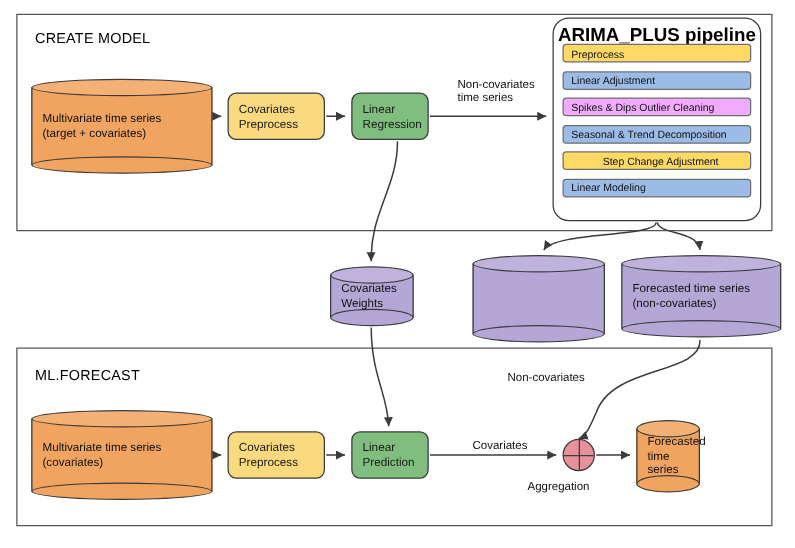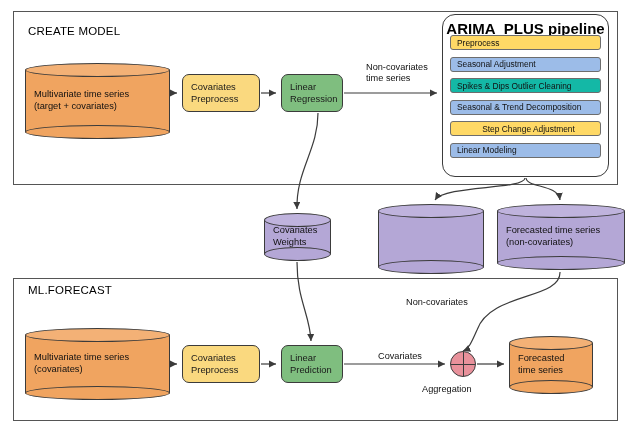--- a/index.html
+++ b/index.html
@@ -65,23 +65,23 @@
 time series</div>
 
   <div class="pipe" style="left:442px;top:14px;width:167px;height:163px;">
     <div class="pipe-title">ARIMA_PLUS pipeline</div>
   </div>
   <div id="pipeline-stages">
       <div class="stage" style="left: 450px; width: 151px; top: 35px; background: rgb(255, 217, 102);">
         <span>Preprocess</span>
       </div>
       <div class="stage" style="left: 450px; width: 151px; top: 56.5px; background: rgb(156, 188, 232);">
-        <span>Seasonal Adjustment</span>
+        <span>Linear Adjustment</span>
       </div>
-      <div class="stage" style="left: 450px; width: 151px; top: 78px; background: #14b8a6;">
+      <div class="stage" style="left: 450px; width: 151px; top: 78px; background: #f0abfc;">
         <span>Spikes &amp; Dips Outlier Cleaning</span>
       </div>
       <div class="stage" style="left: 450px; width: 151px; top: 99.5px; background: rgb(156, 188, 232);">
         <span>Seasonal &amp; Trend Decomposition</span>
       </div>
       <div class="stage" style="left: 450px; width: 151px; top: 121px; background: rgb(255, 217, 102); justify-content: center;">
         <span>Step Change Adjustment</span>
       </div>
       <div class="stage" style="left: 450px; width: 151px; top: 142.5px; background: rgb(156, 188, 232);">
         <span>Linear Modeling</span>
@@ -104,21 +104,21 @@
 
   <div class="cyl" style="left:497px;top:204px;width:128px;height:66px;">
     <div class="body" style="background:#b4a7d6;"></div>
     <div class="top" style="background:#bfb3dd;"></div>
     <div class="bot" style="background:#b4a7d6;"></div>
     <div class="lbl">Forecasted time series
 (non-covariates)</div>
   </div>
 
   <div class="frame" style="left:13px;top:278px;width:605px;height:143px;"></div>
-  <div class="frame-title" style="left:28px;top:284px;">ML.FORECAST</div>
+  <div class="frame-title" style="left:28px;top:295px;">ML.FORECAST</div>
 
   <div class="cyl" style="left:25px;top:328px;width:145px;height:72px;">
     <div class="body" style="background:#f0a460;"></div>
     <div class="top" style="background:#f3b176;"></div>
     <div class="bot" style="background:#f0a460;"></div>
     <div class="lbl">Multivariate time series
 (covariates)</div>
   </div>
 
   <div class="pbox" style="left:182px;top:345px;width:78px;height:38px;background:#fad97f;">
@@ -133,21 +133,21 @@
 
   <div class="elabel" style="left:378px;top:351px;">Covariates</div>
   <div class="elabel" style="left:406px;top:297px;">Non-covariates</div>
 
   <div class="agg" style="left:450px;top:351px;background:#e8919b;">
     <div class="h"></div>
     <div class="v"></div>
   </div>
   <div class="elabel" style="left:422px;top:384px;">Aggregation</div>
 
-  <div class="cyl" style="left:509px;top:336px;width:84px;height:58px;">
+  <div class="cyl" style="left:509px;top:336px;width:51px;height:58px;">
     <div class="body" style="background:#f0a460;"></div>
     <div class="top" style="background:#f3b176;"></div>
     <div class="bot" style="background:#f0a460;"></div>
     <div class="lbl">Forecasted
 time series</div>
   </div>
 
   <svg id="wires">
     <defs>
       <marker id="ah" markerWidth="7" markerHeight="7" refX="6" refY="3" orient="auto" markerUnits="strokeWidth">

